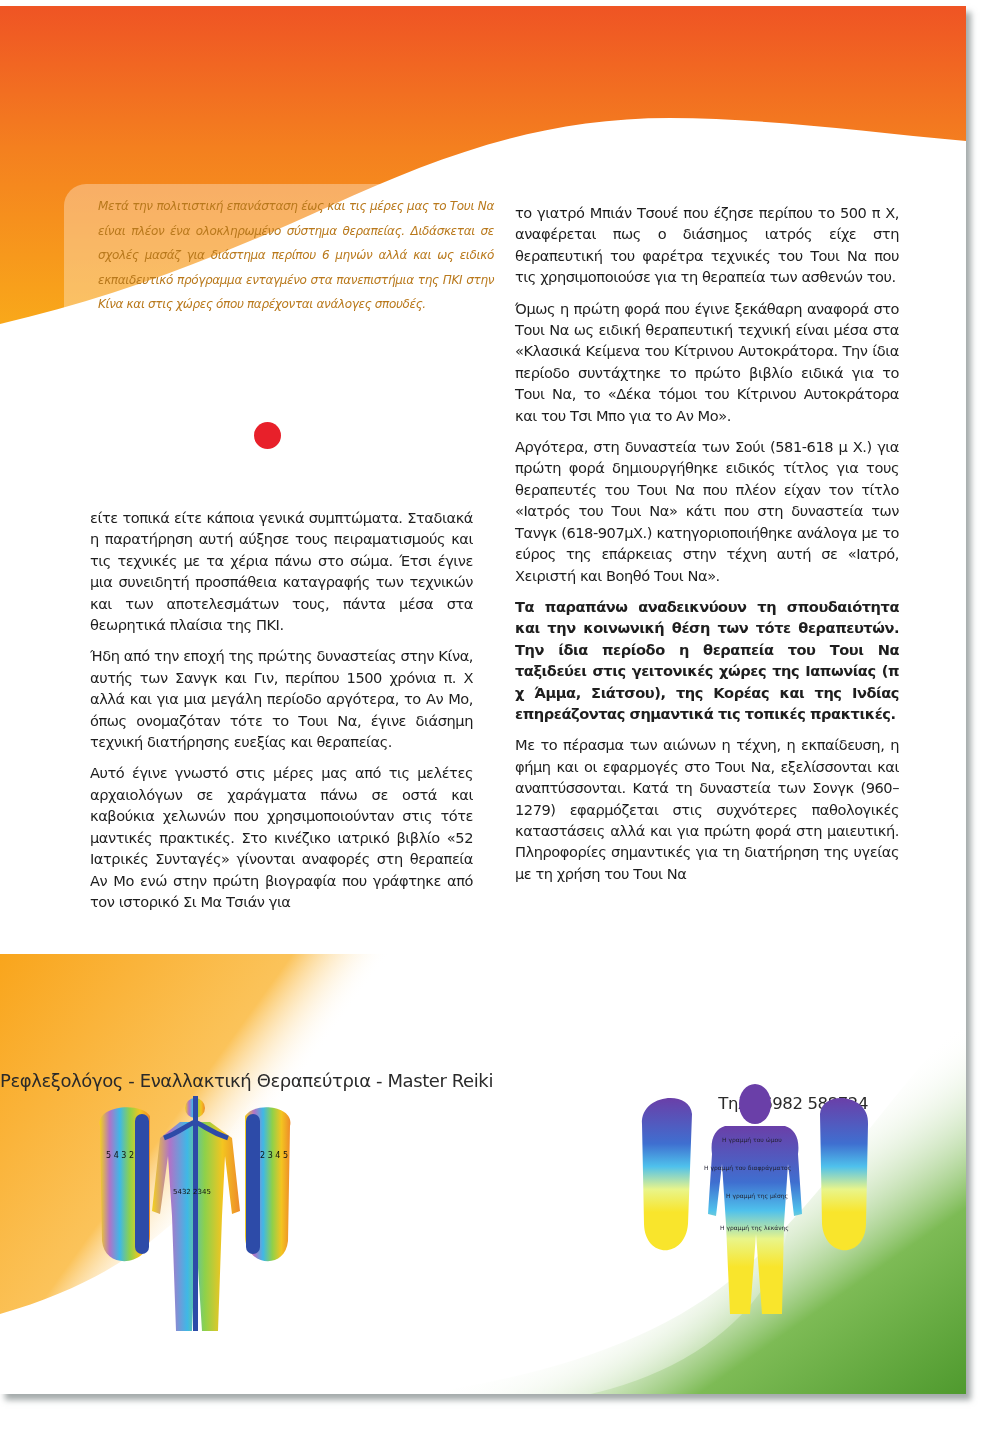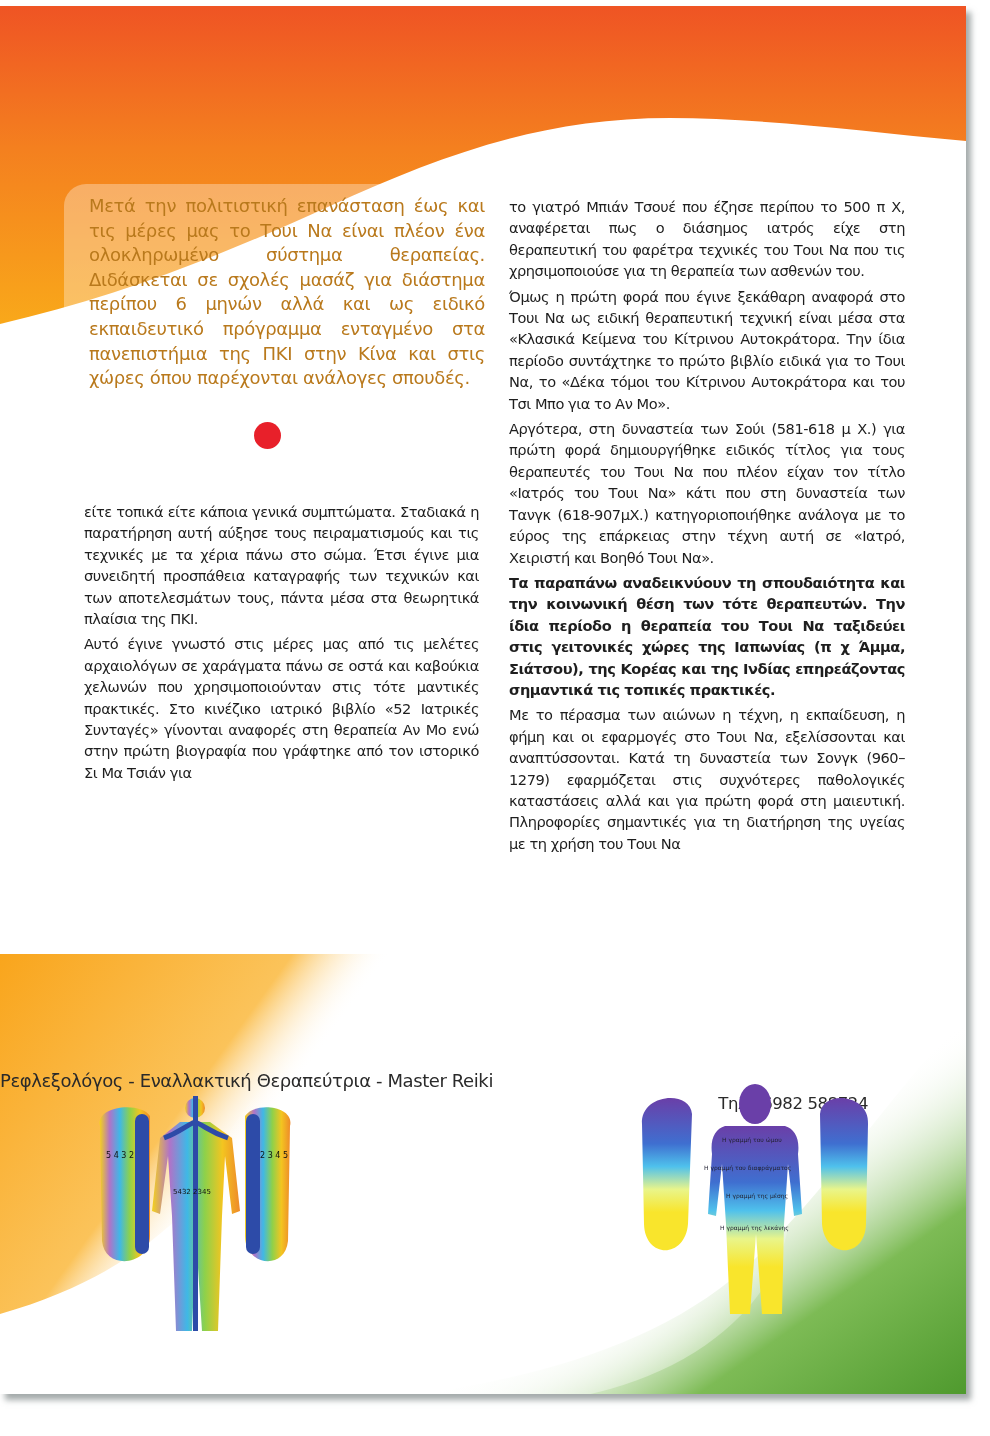--- a/index.html
+++ b/index.html
@@ -12,33 +12,33 @@
     background: #ffffff; overflow: hidden;
     box-shadow: 5px 6px 6px rgba(90,100,100,0.55);
   }
   .top-wave { position: absolute; left: 0; top: 0; width: 966px; height: 340px; }
   .intro-box {
     position: absolute; left: 64px; top: 178px; width: 416px; height: 232px;
     border-top-left-radius: 22px;
     background: rgba(255,255,255,0.32);
   }
   .intro-text {
-    position: absolute; left: 89px; top: 188px; width: 396px;
-    color: #b9791c; font-size: 18px; line-height: 24.6px; text-align: justify;
-    font-family: "DejaVu Sans", sans-serif; letter-spacing: -0.35px;
+    position: absolute; left: 98px; top: 188px; width: 396px;
+    color: #b9791c; font-size: 12px; line-height: 24.6px; text-align: justify;
+    font-family: "DejaVu Sans", sans-serif; letter-spacing: -0.35px; font-style: italic;
   }
   .red-dot {
     position: absolute; left: 254px; top: 416px; width: 27px; height: 27px; border-radius: 50%;
     background: #e8202a;
   }
   .col {
     position: absolute; color: #1e1e1e; font-size: 14.6px; line-height: 21.4px; text-align: justify;
     font-family: "DejaVu Sans", sans-serif; letter-spacing: -0.45px;
   }
-  .col p { margin: 4px; }
+  .col p { margin: 10px; }
   .col-left { left: 80px; top: 491px; width: 403px; }
   .col-right { left: 505px; top: 186px; width: 404px; }
   .col .bold { font-weight: bold; }
   .footer {
     position: absolute; left: 0; top: 948px; width: 966px; height: 440px; overflow: hidden;
   }
   .footer svg.bg { position: absolute; left: 0; top: 0; }
   .name {
     position: absolute; left: 0; width: 966px; top: 54px; text-align: center;
     font-family: "DejaVu Serif", "Liberation Serif", serif; font-style: italic; font-weight: bold;
@@ -78,20 +78,21 @@
     <path d="M0,0 L966,0 L966,135 C860,125 760,112 670,112 C540,112 440,150 330,200 C220,250 120,290 0,318 Z" fill="url(#og)"></path>
   </svg>
 
   <div class="intro-box"></div>
   <div class="intro-text">Μετά την πολιτιστική επανάσταση έως και τις μέρες μας το Τουι Να είναι πλέον ένα ολοκληρωμένο σύστημα θεραπείας. Διδάσκεται σε σχολές μασάζ για διάστημα περίπου 6 μηνών αλλά και ως ειδικό εκπαιδευτικό πρόγραμμα ενταγμένο στα πανεπιστήμια της ΠΚΙ στην Κίνα και στις χώρες όπου παρέχονται ανάλογες σπουδές.</div>
 
   <div class="red-dot"></div>
 
   <div class="col col-left">
     <p>είτε τοπικά είτε κάποια γενικά συμπτώματα. Σταδιακά η παρατήρηση αυτή αύξησε τους πειραματισμούς και τις τεχνικές με τα χέρια πάνω στο σώμα. Έτσι έγινε μια συνειδητή προσπάθεια καταγραφής των τεχνικών και των αποτελεσμάτων τους, πάντα μέσα στα θεωρητικά πλαίσια της ΠΚΙ.</p>
+    <p>Ήδη από την εποχή της πρώτης δυναστείας στην Κίνα, αυτής των Σανγκ και Γιν, περίπου 1500 χρόνια π. Χ αλλά και για μια μεγάλη περίοδο αργότερα, το Αν Μο, όπως ονομαζόταν τότε το Τουι Να, έγινε διάσημη τεχνική διατήρησης ευεξίας και θεραπείας.</p>
     <p> Αυτό έγινε γνωστό στις μέρες μας από τις μελέτες αρχαιολόγων σε χαράγματα πάνω σε οστά και καβούκια χελωνών που χρησιμοποιούνταν στις τότε μαντικές πρακτικές. Στο κινέζικο ιατρικό βιβλίο «52 Ιατρικές Συνταγές» γίνονται αναφορές στη  θεραπεία Αν Μο ενώ στην πρώτη βιογραφία που γράφτηκε από τον ιστορικό Σι Μα Τσιάν για</p>
   </div>
 
   <div class="col col-right">
     <p>το γιατρό Μπιάν Τσουέ που έζησε περίπου το 500 π Χ, αναφέρεται πως ο διάσημος ιατρός είχε στη θεραπευτική του φαρέτρα τεχνικές του Τουι Να που τις χρησιμοποιούσε για τη θεραπεία των ασθενών του.</p>
     <p>Όμως η πρώτη φορά που έγινε ξεκάθαρη αναφορά στο Τουι Να ως ειδική θεραπευτική τεχνική είναι μέσα στα «Κλασικά Κείμενα του Κίτρινου Αυτοκράτορα. Την ίδια περίοδο συντάχτηκε το πρώτο βιβλίο ειδικά για το Τουι Να, το «Δέκα τόμοι του Κίτρινου Αυτοκράτορα και του Τσι Μπο για το Αν Μο».</p>
     <p>Αργότερα, στη δυναστεία των Σούι (581-618 μ Χ.) για πρώτη φορά δημιουργήθηκε ειδικός τίτλος για τους θεραπευτές του Τουι Να που πλέον είχαν τον τίτλο «Ιατρός του Τουι Να» κάτι που στη δυναστεία των Τανγκ (618-907μΧ.) κατηγοριοποιήθηκε ανάλογα με το εύρος της επάρκειας στην τέχνη αυτή σε «Ιατρό, Χειριστή και Βοηθό Τουι Να».</p>
     <p class="bold">Τα παραπάνω αναδεικνύουν τη σπουδαιότητα και την κοινωνική θέση των τότε θεραπευτών. Την ίδια περίοδο η θεραπεία του Τουι Να ταξιδεύει στις γειτονικές χώρες της Ιαπωνίας (π χ Άμμα, Σιάτσου), της Κορέας και της Ινδίας επηρεάζοντας σημαντικά τις τοπικές πρακτικές.</p>
     <p>Με το πέρασμα των αιώνων  η τέχνη, η εκπαίδευση, η φήμη και οι εφαρμογές στο Τουι Να, εξελίσσονται και αναπτύσσονται. Κατά τη δυναστεία των Σονγκ (960–1279) εφαρμόζεται στις συχνότερες παθολογικές καταστάσεις αλλά και για πρώτη φορά στη μαιευτική. Πληροφορίες σημαντικές για τη διατήρηση της υγείας με τη χρήση του Τουι Να</p>
   </div>

